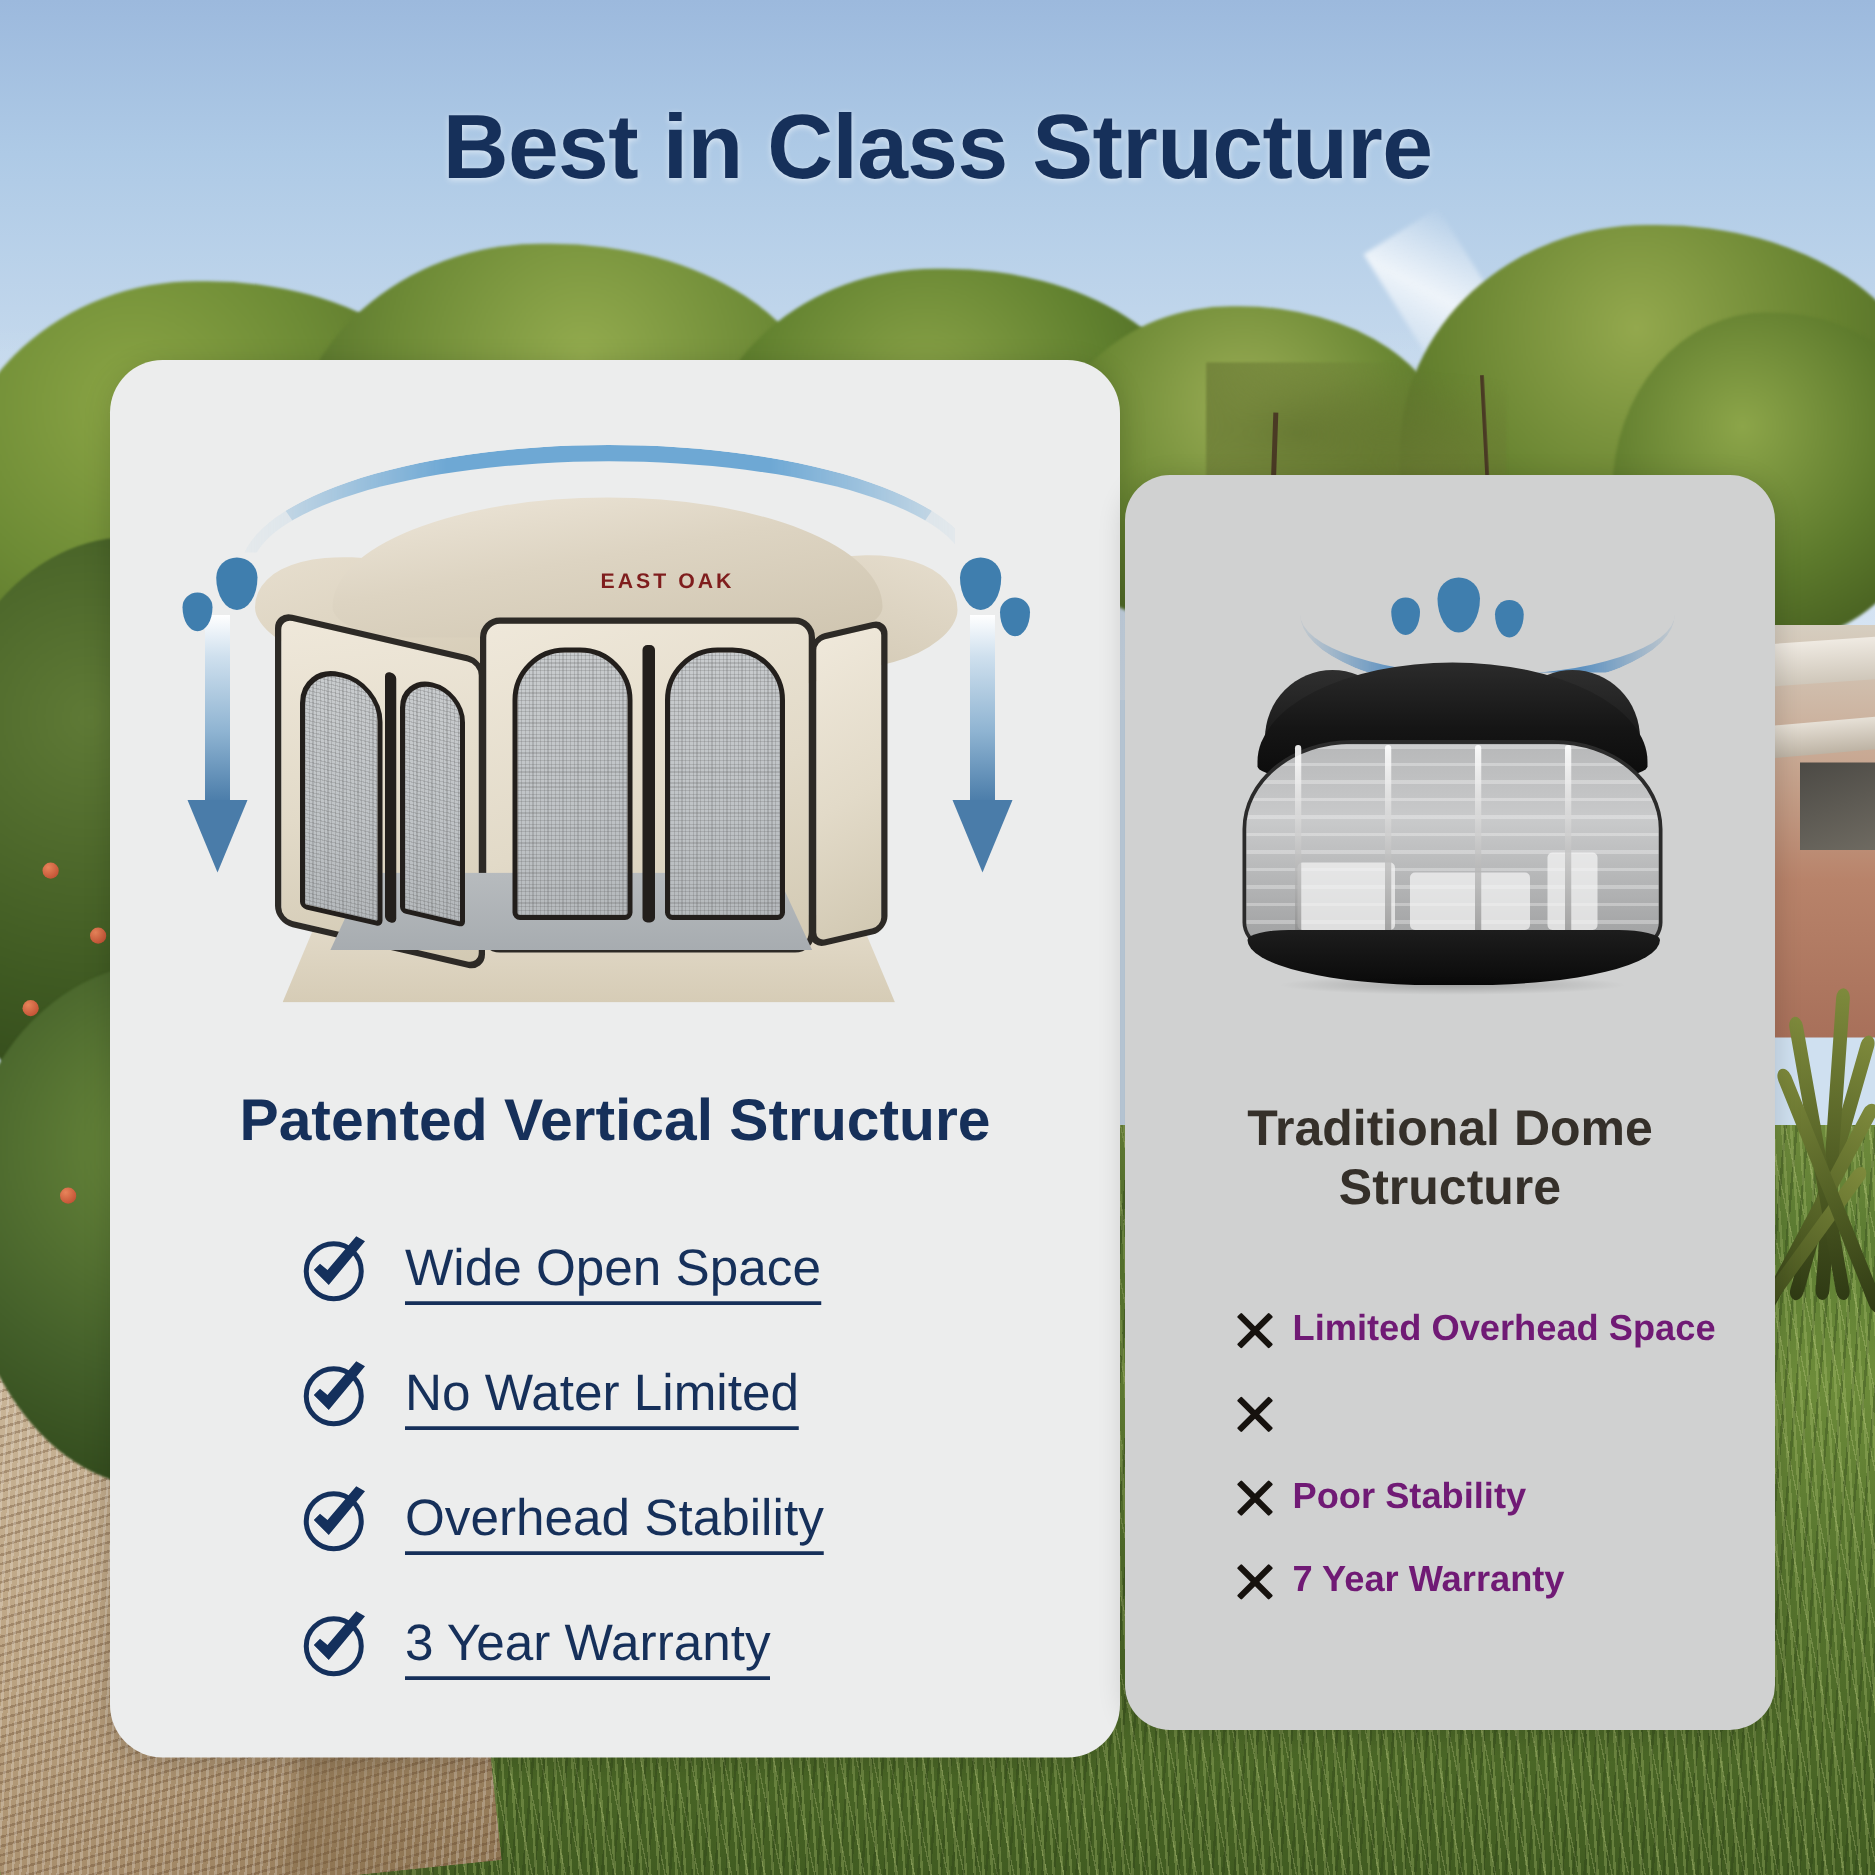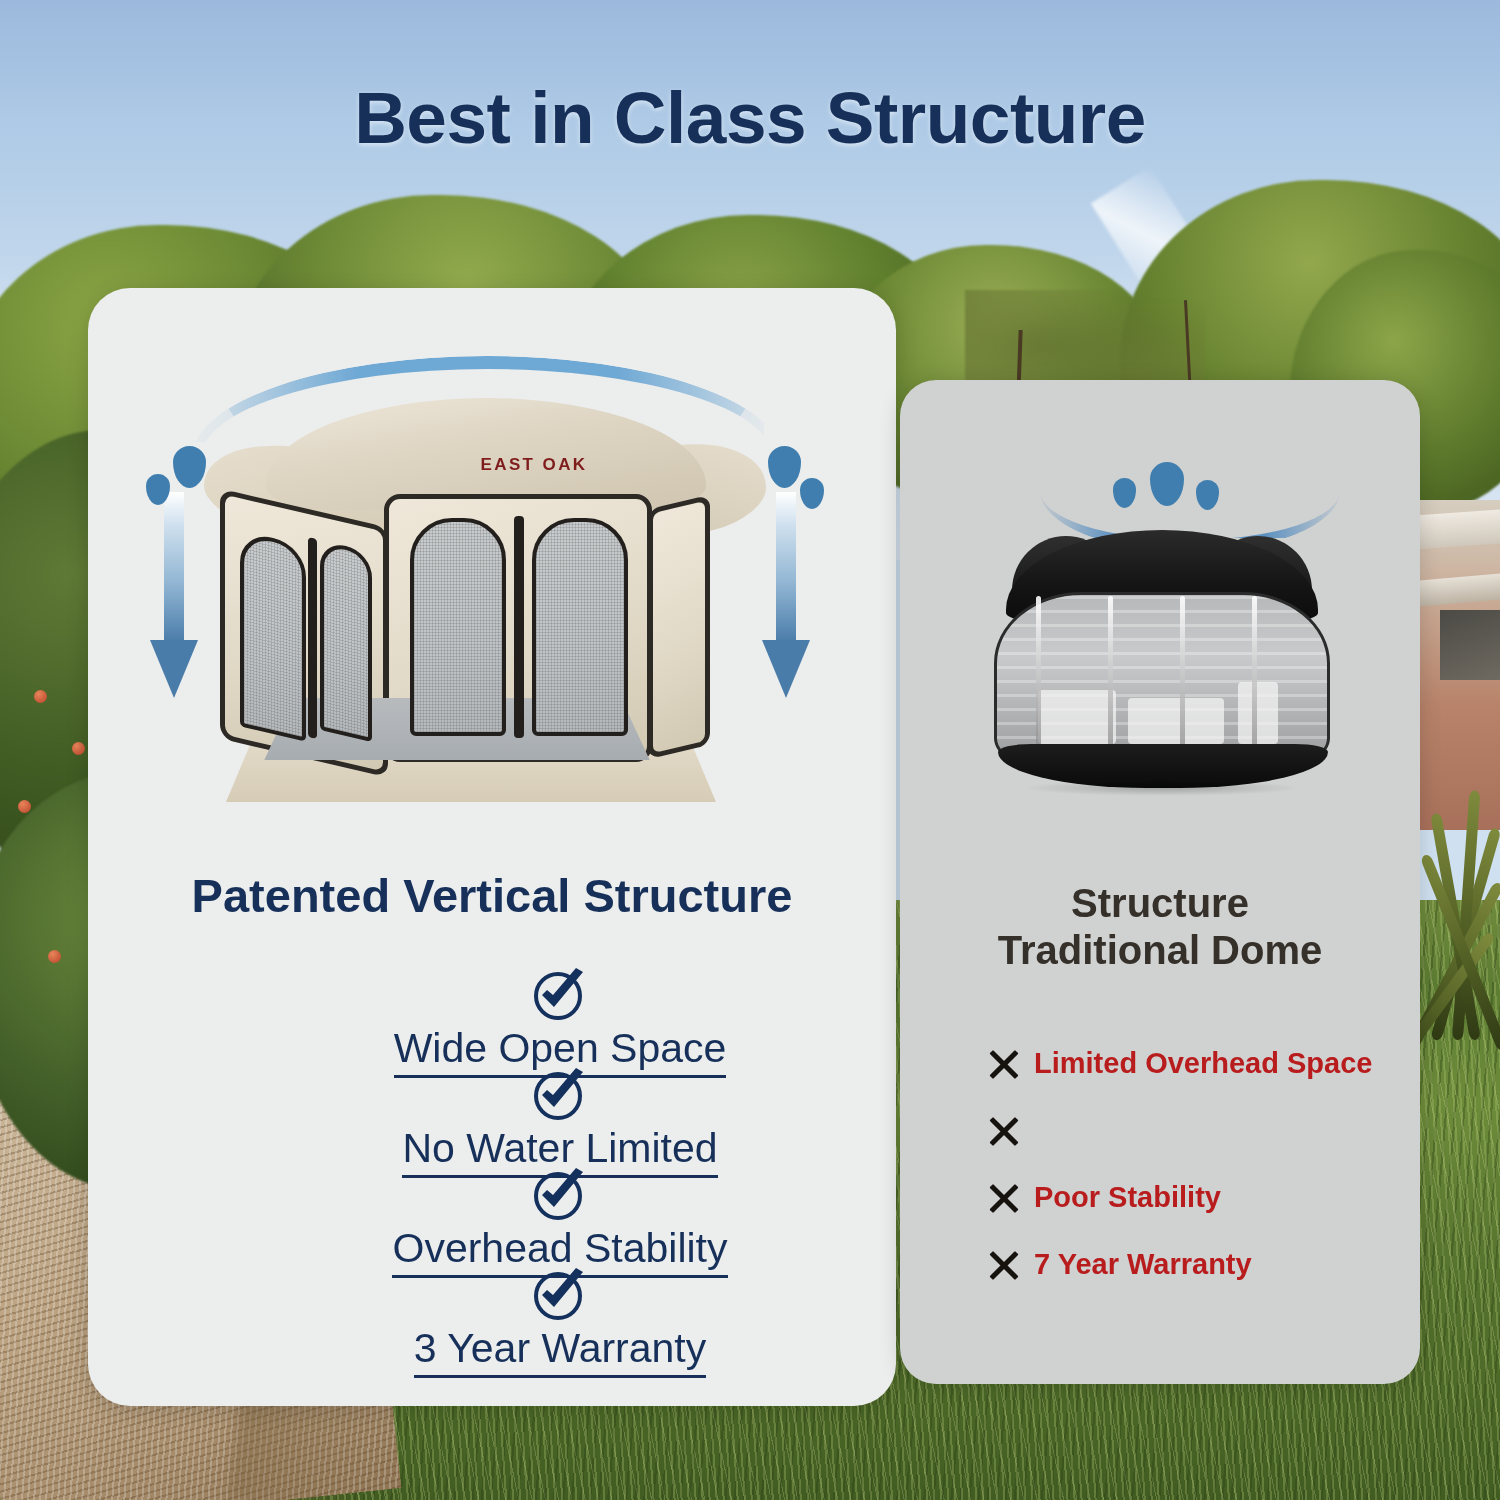--- a/index.html
+++ b/index.html
@@ -252,21 +252,21 @@
 
   
   .h-left{
     position:absolute; left:88px; top:868px; width:808px;
     text-align:center;
     font-family:"Liberation Sans Narrow","Liberation Sans",sans-serif;
     font-size:47px; font-weight:bold; color:#16305a;
   }
   .list-left{ position:absolute; left:240px; top:968px; width:640px; }
   .li{
-    display:flex; align-items:center; height:100px;flex-direction:column;
+    display:flex; align-items:center; gap:26px; height:100px;
   }
   .check-icon{ position:relative; width:58px; height:58px; flex:0 0 58px; }
   .check-icon .ring{
     position:absolute; left:3px; top:4px; width:48px; height:48px;
     border:4px solid #14305c; border-radius:50%;
   }
   .check-icon svg{ position:absolute; left:0; top:-3px; }
   .li-label{
     font-size:41px; color:#16305a;
     font-family:"Liberation Sans Narrow","Liberation Sans",sans-serif;
@@ -330,21 +330,21 @@
   .list-right{ position:absolute; left:988px; top:1030px; width:420px; }
   .li-r{ display:flex; align-items:center; gap:14px; height:67px; }
   .x-icon{ flex:0 0 32px; width:32px; height:32px; position:relative; }
   .x-icon span{
     position:absolute; left:-2px; top:14px; width:36px; height:5px;
     background:#16120e; border-radius:1px;
   }
   .x-icon span:nth-child(1){ transform:rotate(45deg); }
   .x-icon span:nth-child(2){ transform:rotate(-45deg); }
   .li-r-label{
-    font-size:29px; color:#b91c1c; font-weight:600;
+    font-size:29px; color:#701a75; font-weight:600;
     font-family:"Liberation Sans Narrow","Liberation Sans",sans-serif;
   }
 </style>
 </head>
 <body>
 
 <div class="bg">
   <div class="sky"></div>
   <div class="sky-haze"></div>
   <div class="contrail"></div>
@@ -486,22 +486,22 @@
   <div class="dome-furn" style="left:250px;top:152px;width:40px;height:62px"></div>
   <div class="dome-rib" style="left:48px"></div>
   <div class="dome-rib" style="left:120px"></div>
   <div class="dome-rib" style="left:192px"></div>
   <div class="dome-rib" style="left:264px"></div>
   <div class="dome-base"></div>
   <div class="dome-shadow"></div>
 </div>
 
 <div class="h-right">
+  <div>Traditional Dome</div>
   <div>Structure</div>
-  <div>Traditional Dome</div>
 </div>
 
 <div class="list-right">
   <div class="li-r">
     <span class="x-icon">
         <span></span>
         <span></span>
       </span>
     <span class="li-r-label">Limited Overhead Space</span>
   </div>

